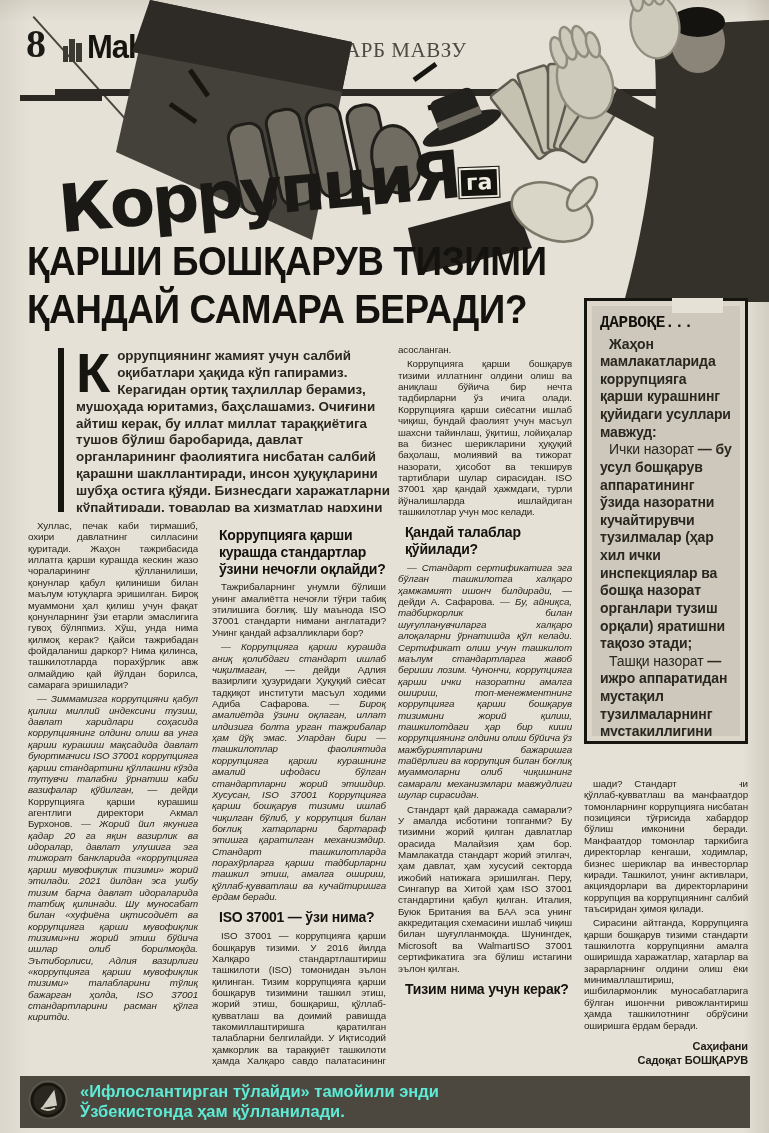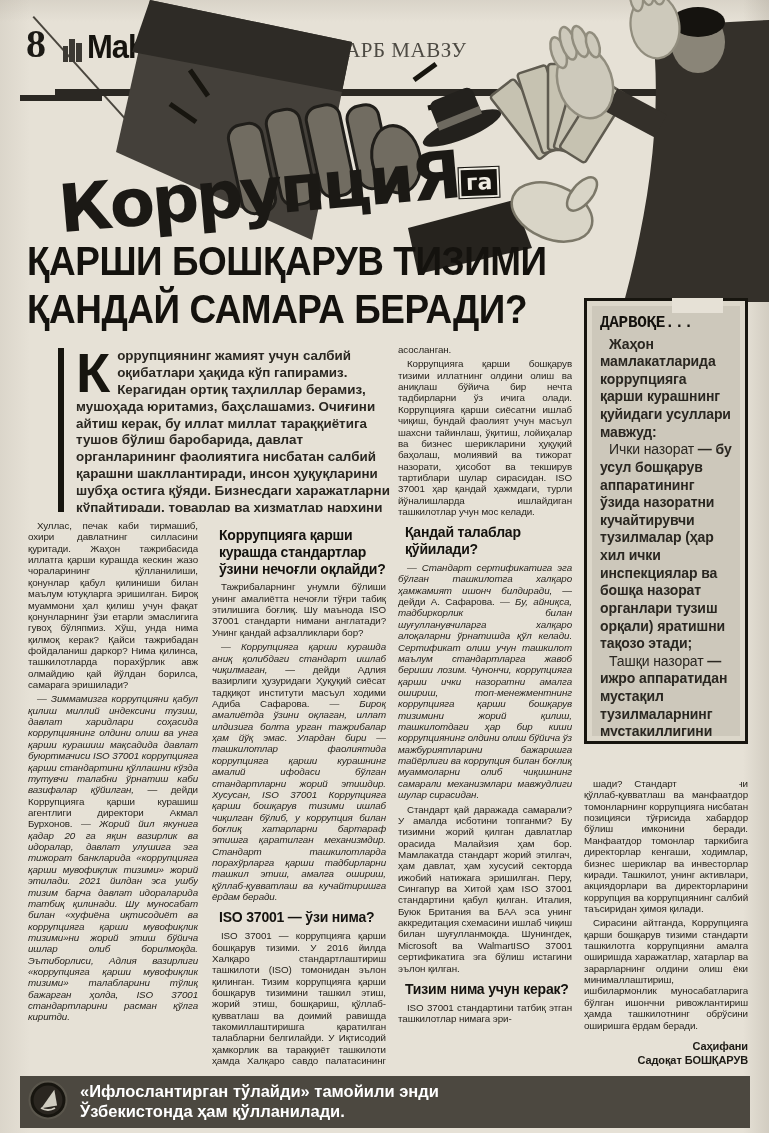--- a/index.html
+++ b/index.html
@@ -65,21 +65,21 @@
   .q-mark{position:absolute;font-family:"DejaVu Serif",serif;font-weight:bold;color:#17150f;
           font-size:78px;line-height:.5;background:#e6e1d6;padding:0 3px;}
   .q-open{top:-22px;right:22px;height:34px;overflow:hidden;}
   .q-close{bottom:-50px;right:6px;height:40px;overflow:hidden;}
   .q-close span{display:inline-block;transform:translateY(-30px);}
   
   .credit{margin-top:8px;text-align:right;font-size:11px;font-weight:bold;line-height:1.3;color:#1c1a15;}
   
   .banner{position:absolute;left:20px;top:1076px;width:730px;height:52px;background:#4c4840;
           display:flex;align-items:center;gap:12px;padding-left:8px;box-sizing:border-box;z-index:5;}
-  .banner .txt{width:400px;color:#ffffff;font-size:16.5px;font-weight:bold;line-height:1.2;}
+  .banner .txt{width:400px;color:#5eead4;font-size:16.5px;font-weight:bold;line-height:1.2;}
 </style>
 </head>
 <body>
 
 <div class="page">
 
   <div class="pagenum">8</div>
   <div class="needle"></div>
   <div class="masthead">
     <span>
@@ -178,21 +178,20 @@
     <p>ISO 37001 — коррупцияга қарши бошқарув тизими. У 2016 йилда Халқаро стандартлаштириш ташкилоти (ISO) томонидан эълон қилинган. Тизим коррупцияга қарши бошқарув тизимини ташкил этиш, жорий этиш, бошқариш, қўллаб-қувватлаш ва доимий равишда такомиллаштиришга қаратилган талабларни белгилайди. У Иқтисодий ҳамкорлик ва тараққиёт ташкилоти ҳамда Халқаро савдо палатасининг кўрсатмаларига</p>
   </div>
 
   <div class="col col3">
     <p class="noindent">асосланган.</p>
     <p>Коррупцияга қарши бошқарув тизими иллатнинг олдини олиш ва аниқлаш бўйича бир нечта тадбирларни ўз ичига олади. Коррупцияга қарши сиёсатни ишлаб чиқиш, бундай фаолият учун масъул шахсни тайинлаш, ўқитиш, лойиҳалар ва бизнес шерикларини ҳуқуқий баҳолаш, молиявий ва тижорат назорати, ҳисобот ва текширув тартиблари шулар сирасидан. ISO 37001 ҳар қандай ҳажмдаги, турли йўналишларда ишлайдиган ташкилотлар учун мос келади.</p>
     <h2>Қандай талаблар қўйилади?</h2>
     <p><span class="it">— Стандарт сертификатига эга бўлган ташкилотга халқаро ҳамжамият ишонч билдиради, </span><span class="bn">— дейди А. Сафарова.</span><span class="it"> — Бу, айниқса, тадбиркорлик билан шуғулланувчиларга халқаро алоқаларни ўрнатишда қўл келади. Сертификат олиш учун ташкилот маълум стандартларга жавоб бериши лозим. Чунончи, коррупцияга қарши ички назоратни амалга ошириш, топ-менежментнинг коррупцияга қарши бошқарув тизимини жорий қилиш, ташкилотдаги ҳар бир киши коррупциянинг олдини олиш бўйича ўз мажбуриятларини бажаришга тайёрлиги ва коррупция билан боғлиқ муаммоларни олиб чиқишнинг самарали механизмлари мавжудлиги шулар сирасидан.</span></p>
     <p>Стандарт қай даражада самарали? У амалда исботини топганми? Бу тизимни жорий қилган давлатлар орасида Малайзия ҳам бор. Мамлакатда стандарт жорий этилгач, ҳам давлат, ҳам хусусий секторда ижобий натижага эришилган. Перу, Сингапур ва Хитой ҳам ISO 37001 стандартини қабул қилган. Италия, Буюк Британия ва БАА эса унинг аккредитация схемасини ишлаб чиқиш билан шуғулланмоқда. Шунингдек, Microsoft ва WalmartISO 37001 сертификатига эга бўлиш истагини эълон қилган.</p>
     <h2>Тизим нима учун керак?</h2>
-    <p>ISO 37001 стандартини татбиқ этган ташкилотлар нимага эри-</p>
   </div>
 
   <div class="col col4">
     <div class="quotebox">
       <div class="q-mark q-open">“</div>
       <div class="inner">
         <h3>ДАРВОҚЕ...</h3>
         <p>Жаҳон мамлакатларида коррупцияга қарши курашнинг қуйидаги усуллари мавжуд:</p>
         <p><span class="bn">Ички назорат</span><span> — бу усул бошқарув аппаратининг ўзида назоратни кучайтирувчи тузилмалар (ҳар хил ички инспекциялар ва бошқа назорат органлари тузиш орқали) яратишни тақозо этади;</span></p>
         <p><span class="bn">Ташқи назорат</span><span> — ижро аппаратидан мустақил тузилмаларнинг мустақиллигини ошириш назарда тутилиб, айнан ушбу тузилмалар орқали коррупцияга қарши ишончни кураш олиб борилади.</span></p>

